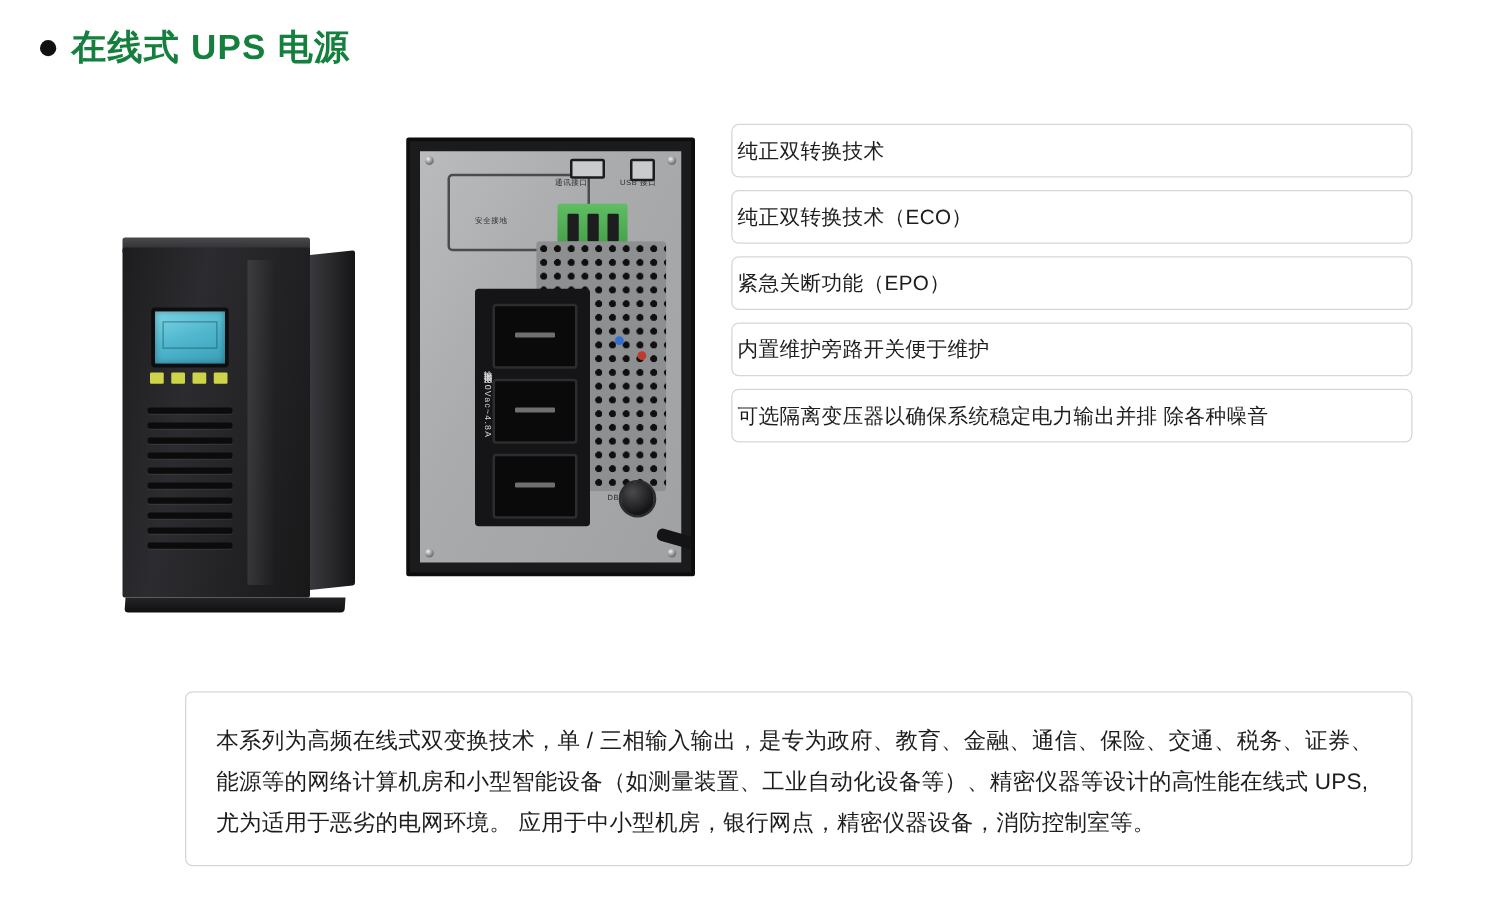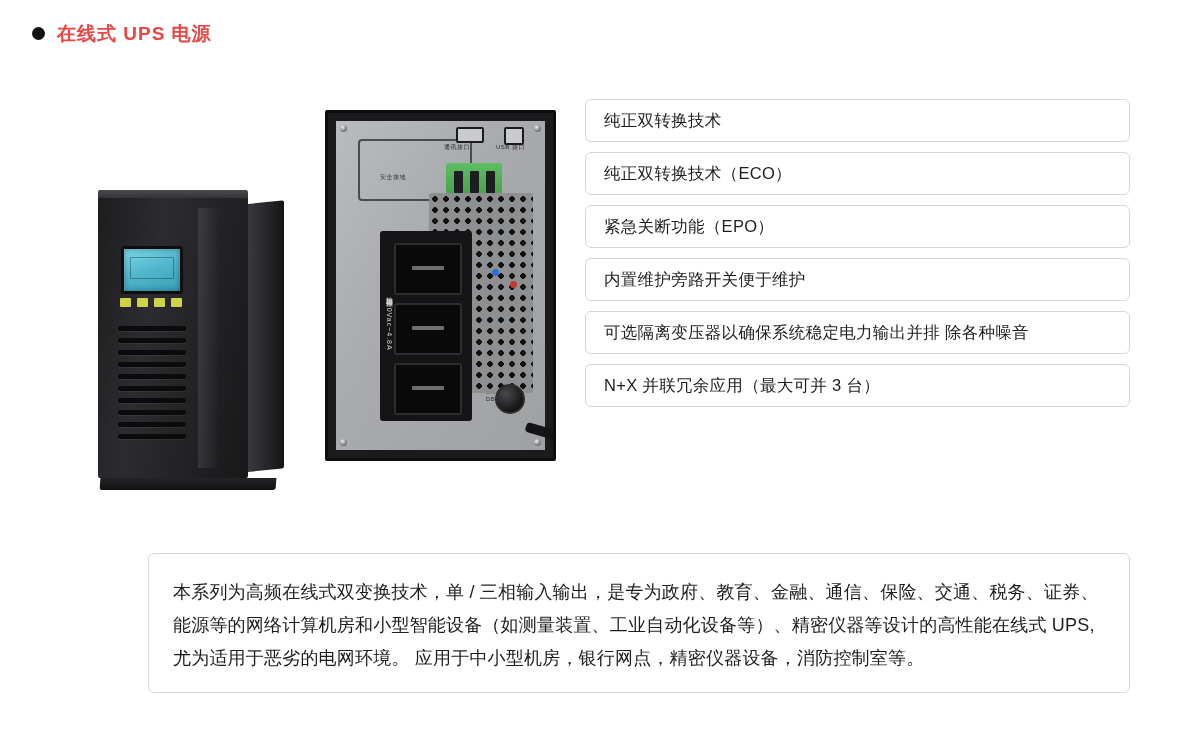--- a/index.html
+++ b/index.html
@@ -27,24 +27,24 @@
   }
   .title-bullet {
     width: 13px;
     height: 13px;
     border-radius: 50%;
     background: #111111;
     display: block;
     flex: 0 0 auto;
   }
   .title-text {
-    font-size: 19px;
+    font-size: 28px;
     font-weight: bold;
     letter-spacing: 1px;
-    color: #ef4444;
+    color: #15803d;
     line-height: 1;
   }
 
   
   .product-area {
     position: absolute;
     left: 60px;
     top: 100px;
     width: 500px;
     height: 420px;
@@ -316,21 +316,21 @@
     display: flex;
     flex-direction: column;
     gap: 10px;
   }
   .feature-item {
     height: 43px;
     border: 1px solid #d6d6d6;
     border-radius: 6px;
     display: flex;
     align-items: center;
-    padding: 0 18px;
+    padding: 0 4px;
     font-size: 16.5px;
     color: #1d1d1d;
     background: #fff;
     box-sizing: border-box;
     letter-spacing: .3px;
   }
 
   
   .description {
     position: absolute;
@@ -439,18 +439,17 @@
     <div class="cable"></div>
   </div>
 </div>
 
 <div class="features">
   <div class="feature-item">纯正双转换技术</div>
   <div class="feature-item">纯正双转换技术（ECO）</div>
   <div class="feature-item">紧急关断功能（EPO）</div>
   <div class="feature-item">内置维护旁路开关便于维护</div>
   <div class="feature-item">可选隔离变压器以确保系统稳定电力输出并排 除各种噪音</div>
-  <div class="feature-item">N+X 并联冗余应用（最大可并 3 台）</div>
 </div>
 
 <div class="description">
   <p>本系列为高频在线式双变换技术，单 / 三相输入输出，是专为政府、教育、金融、通信、保险、交通、税务、证券、能源等的网络计算机房和小型智能设备（如测量装置、工业自动化设备等）、精密仪器等设计的高性能在线式 UPS, 尤为适用于恶劣的电网环境。 应用于中小型机房，银行网点，精密仪器设备，消防控制室等。</p>
 </div>
 
 </body></html>

